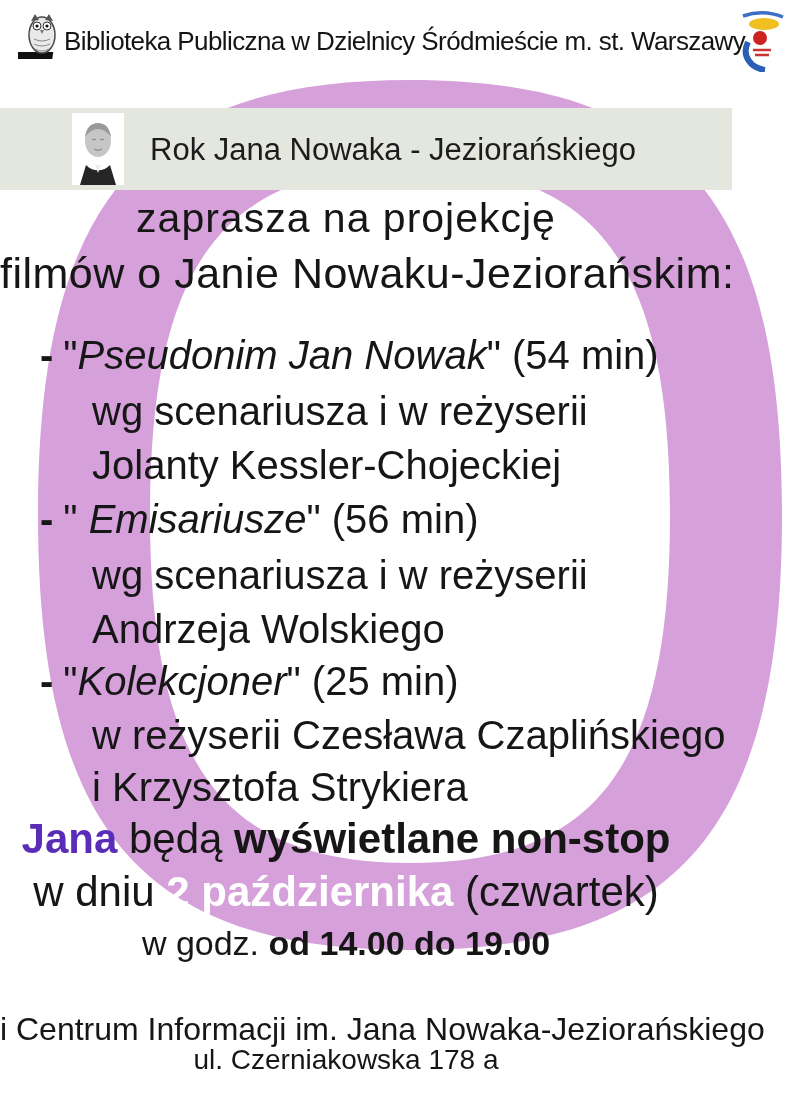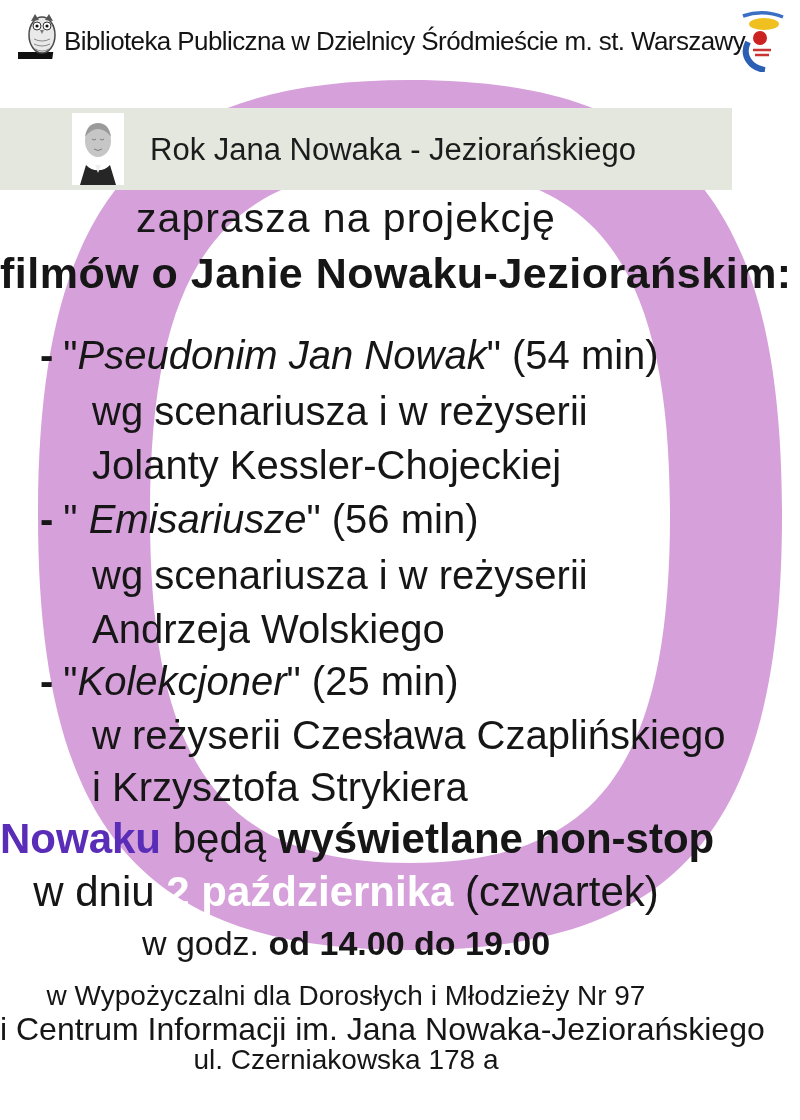--- a/index.html
+++ b/index.html
@@ -33,21 +33,21 @@
     background:var(--banner-bg);z-index:2;
   }
   .portrait{position:absolute;left:72px;top:5px;width:52px;height:72px;background:#fff;}
   .banner-title{
     position:absolute;left:150px;top:24px;font-size:31px;color:#1c1c1c;white-space:nowrap;
   }
   
   .t{position:absolute;z-index:2;line-height:1.05;white-space:nowrap;}
   .center{left:0;width:692px;text-align:center;}
   .intro-1{top:197px;font-size:41px;letter-spacing:1px;}
-  .intro-2{top:251px;font-size:43px;font-weight:bold;letter-spacing:0.5px;}
+  .intro-2{top:251px;font-size:43px;font-weight:normal;letter-spacing:0.5px;}
   .film-title{left:40px;font-size:40px;}
   .film-title .dash{font-weight:bold;margin-right:10px;}
   .film-title i{font-style:italic;}
   .film-sub{left:92px;font-size:40px;text-align:right;}
   .f1-t{top:334px;} .f1-a{top:390px;} .f1-b{top:444px;}
   .f2-t{top:498px;} .f2-a{top:554px;} .f2-b{top:608px;}
   .f3-t{top:660px;} .f3-a{top:714px;} .f3-b{top:766px;}
   .sched-1{top:817px;font-size:42px;}
   .sched-1 .filmy{font-weight:bold;color:var(--accent-purple);}
   .sched-1 .b{font-weight:bold;}
@@ -123,26 +123,25 @@
   <div class="t film-sub f2-a">wg scenariusza i w reżyserii</div>
   <div class="t film-sub f2-b">Andrzeja Wolskiego</div>
 
   <div class="t film-title f3-t">
     <span class="dash">-</span><span>"</span><i>Kolekcjoner</i><span>" (25 min)</span>
   </div>
   <div class="t film-sub f3-a">w reżyserii Czesława Czaplińskiego</div>
   <div class="t film-sub f3-b">i Krzysztofa Strykiera</div>
 
   <div class="t center sched-1">
-    <span class="filmy">Nowaku</span><span> będą </span><span class="b">wyświetlane non-stop</span>
+    <span class="filmy">Jana</span><span> będą </span><span class="b">wyświetlane non-stop</span>
   </div>
   <div class="t center sched-2">
     <span>w dniu </span><span class="date">2 października</span><span> (czwartek)</span>
   </div>
   <div class="t center sched-3">
     <span>w godz. </span><span class="b">od 14.00 do 19.00</span>
   </div>
 
-  <div class="t center foot-1">w Wypożyczalni dla Dorosłych i Młodzieży Nr 97</div>
   <div class="t center foot-2">i Centrum Informacji im. Jana Nowaka-Jeziorańskiego</div>
   <div class="t center foot-3">ul. Czerniakowska 178 a</div>
 
 </div>
 
 </body></html>

